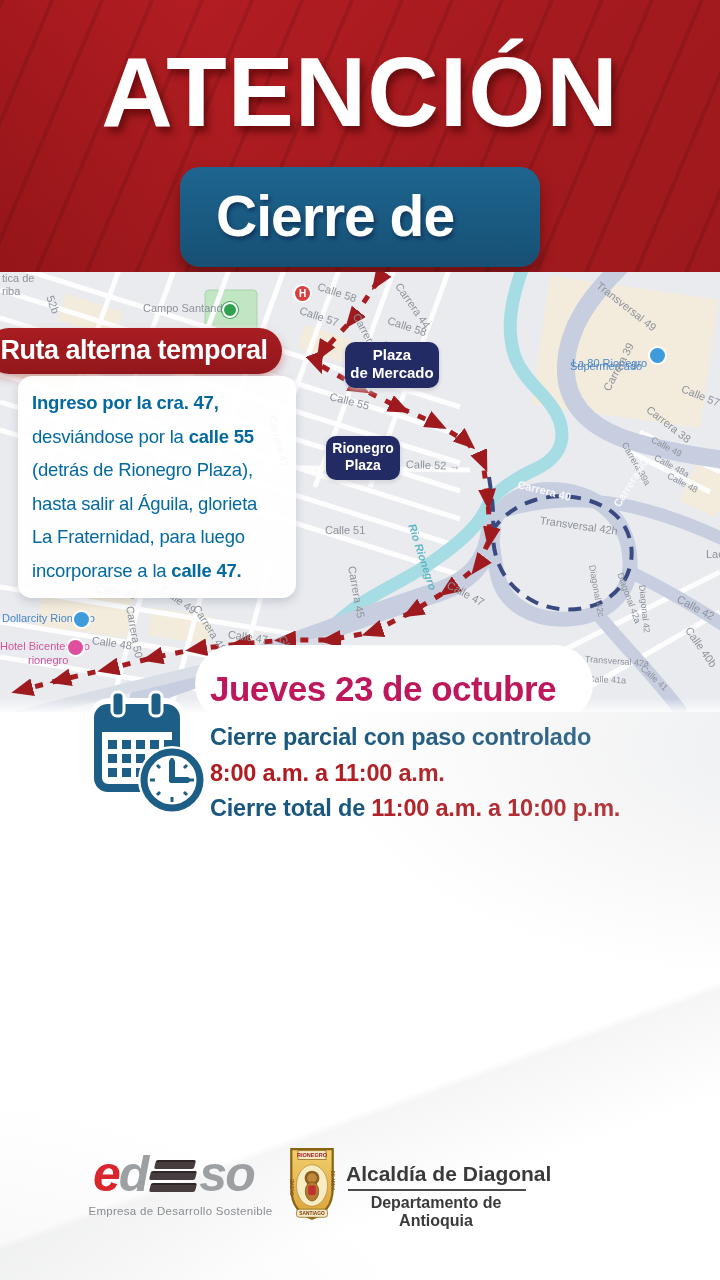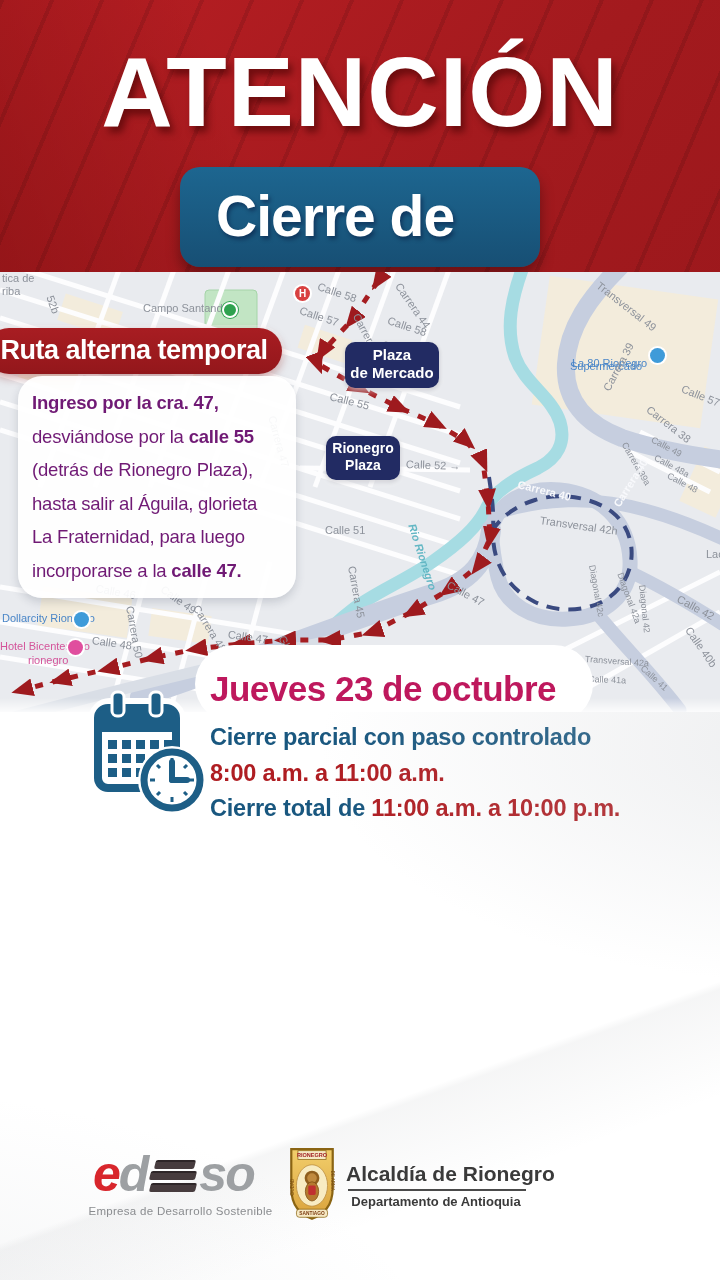--- a/index.html
+++ b/index.html
@@ -40,23 +40,23 @@
   .mk.hotel{background:#E04E9E;}
   .pill{position:absolute;background:#222B63;color:#fff;border-radius:10px;text-align:center;
         font-weight:bold;box-shadow:0 3px 7px rgba(255,255,255,.65),0 2px 4px rgba(0,0,30,.3);}
   .pill span{display:block;}
   .pill.pm{left:345px;top:70px;width:94px;height:42px;font-size:15px;line-height:18px;padding-top:4px;}
   .pill.rp{left:326px;top:164px;width:74px;height:40px;font-size:14px;line-height:17px;padding-top:4px;}
   .route-badge{position:absolute;left:-14px;top:56px;width:296px;height:46px;border-radius:26px;
         background:linear-gradient(180deg,#A81D22,#93171B);
         box-shadow:0 4px 10px rgba(120,0,0,.35),0 0 0 3px rgba(255,255,255,.25);
         color:#fff;font-size:27px;font-weight:800;text-align:center;line-height:44px;letter-spacing:-.5px;}
-  .route-card{position:absolute;left:18px;top:104px;width:278px;height:222px;border-radius:24px;
+  .route-card{position:absolute;left:18px;top:104px;width:278px;height:222px;border-radius:14px;
         background:rgba(255,255,255,.93);box-shadow:0 4px 10px rgba(40,50,70,.18);
-        padding:10px 14px;box-sizing:border-box;color:#701a75;font-size:18.5px;letter-spacing:-.2px;}
+        padding:10px 14px;box-sizing:border-box;color:#0369a1;font-size:18.5px;letter-spacing:-.2px;}
   .route-card p{margin:0;line-height:33.5px;white-space:nowrap;}
   .route-card .b{font-weight:800;}
 
   
   .blob{position:absolute;left:195px;top:645px;width:398px;height:78px;background:#fff;border-radius:46px;}
   .cal-icon{position:absolute;left:84px;top:686px;}
   .sched{position:absolute;left:210px;top:664px;width:500px;}
   .sched .date{font-size:35px;font-weight:800;color:#be185d;letter-spacing:-.5px;line-height:50px;}
   .sched .row{font-size:23.5px;font-weight:700;line-height:35.5px;letter-spacing:-.2px;}
   .blue{color:#19577F;} .red{color:#AF1D22;}
@@ -80,21 +80,21 @@
   .ed-bars{display:inline-block;width:46px;height:36px;margin:0 3px -2px 3px;}
   .ed-bars i{display:block;height:9px;background:#473C3E;margin:2.5px 0;border-radius:2px;
       transform:skewX(-14deg);border-top:2px solid #2E2628;box-sizing:border-box;}
   .ed-bars i:first-child{width:40px;margin-left:5px;}
   .ed-tag{position:absolute;left:88px;top:1205px;width:185px;text-align:center;
       color:#8A8C8F;font-size:11.5px;letter-spacing:.3px;}
   .shield{position:absolute;left:286px;top:1147px;}
   .alcaldia{position:absolute;left:346px;top:1162px;width:185px;color:#3A3A3A;}
   .alc-title{font-size:21px;font-weight:800;white-space:nowrap;}
   .alc-rule{width:178px;height:2px;background:#4A4A4A;margin:3px 0 3px 2px;}
-  .alc-sub{font-size:13px;font-weight:700;text-align:center;width:180px;}
+  .alc-sub{font-size:16px;font-weight:700;text-align:center;width:180px;}
 </style>
 </head>
 <body>
 
 <div class="poster">
 
   <header class="hero">
     <h1 class="hero-title">ATENCIÓN</h1>
     <div class="banner-box">
       <span>Cierre de vía</span>
@@ -321,18 +321,18 @@
     <rect x="30" y="52" width="10" height="13" rx="2" fill="#C03030"></rect>
     <rect x="16" y="5" width="38" height="12" fill="#F6E9C4" stroke="#8A6413"></rect>
     <text x="35" y="14" font-size="7.5" fill="#A32328" text-anchor="middle" font-weight="bold">RIONEGRO</text>
     <rect x="14" y="84" width="42" height="11" rx="4" fill="#F6E9C4" stroke="#8A6413"></rect>
     <text x="35" y="92" font-size="6.5" fill="#7A3A10" text-anchor="middle" font-weight="bold">SANTIAGO</text>
     <text transform="translate(11,66) rotate(-90)" font-size="6" fill="#7A4A10">CIUDAD</text>
     <text transform="translate(61,32) rotate(90)" font-size="6" fill="#7A4A10">DE ARMA</text>
   </svg>
 
   <div class="alcaldia">
-    <div class="alc-title">Alcaldía de Rionegro</div>
+    <div class="alc-title">Alcaldía de Diagonal</div>
     <div class="alc-rule"></div>
     <div class="alc-sub">Departamento de Antioquia</div>
   </div>
 
 </div>
 
 </body></html>

